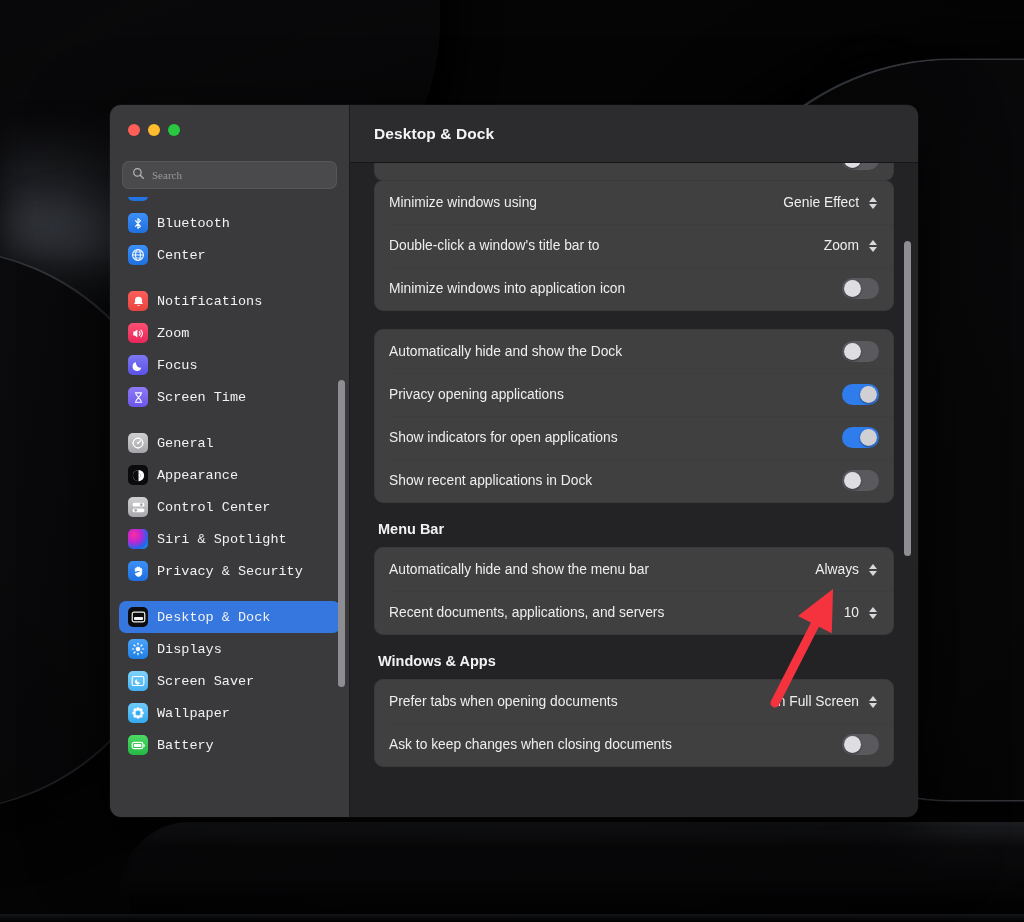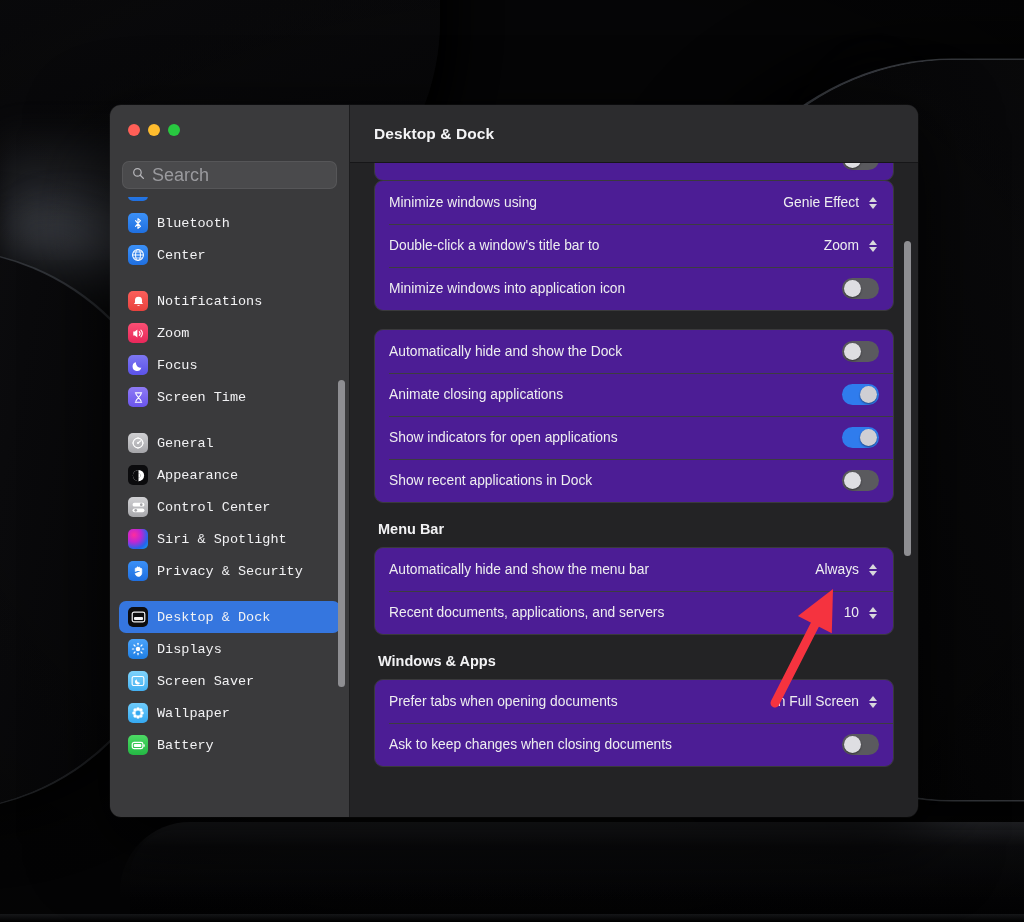--- a/index.html
+++ b/index.html
@@ -119,22 +119,22 @@
     display: flex; align-items: center; gap: 7px;
     height: 28px;
     border-radius: 7px;
     background: #4a4a4c;
     padding: 0 9px;
     border: .5px solid rgba(255,255,255,.07);
   }
   .search-field svg { flex: none; }
   .search-input {
     border: none; background: transparent; outline: none;
-    color: #e8e8ea; font-size: 18px;
-    font-family: Liberation Sans, sans-serif;
+    color: #e8e8ea; font-size: 11px;
+    font-family: Liberation Serif, serif;
     width: 100%;
   }
   .search-input::placeholder { color: #9a9a9e; }
 
   #sidebar-scroll {
     flex: 1;
     overflow: hidden;
     position: relative;
     padding: 0 0 8px 0;
   }
@@ -189,21 +189,21 @@
     font-size: 15.5px; font-weight: bold; color: #f4f4f6;
     letter-spacing: .1px;
   }
   #detail-body {
     flex: 1;
     overflow: hidden;
     position: relative;
     padding: 0 24px 0 24px;
   }
   .group-box {
-    background: #4c1d95;
+    background: #404040;
     border-radius: 9px;
     border: .5px solid #3a3a3c;
     overflow: hidden;
     margin-bottom: 18px;
   }
   .row {
     display: flex; align-items: center;
     min-height: 43px;
     padding: 0 14px;
     position: relative;
@@ -561,21 +561,21 @@
             </div>
           </div>
           <div class="group-box">
             <div class="row">
               <span class="row-label">Automatically hide and show the Dock</span>
               <span class="toggle">
                 <span class="knob"></span>
               </span>
             </div>
             <div class="row">
-              <span class="row-label">Animate closing applications</span>
+              <span class="row-label">Privacy opening applications</span>
               <span class="toggle on">
                 <span class="knob"></span>
               </span>
             </div>
             <div class="row">
               <span class="row-label">Show indicators for open applications</span>
               <span class="toggle on">
                 <span class="knob"></span>
               </span>
             </div>

